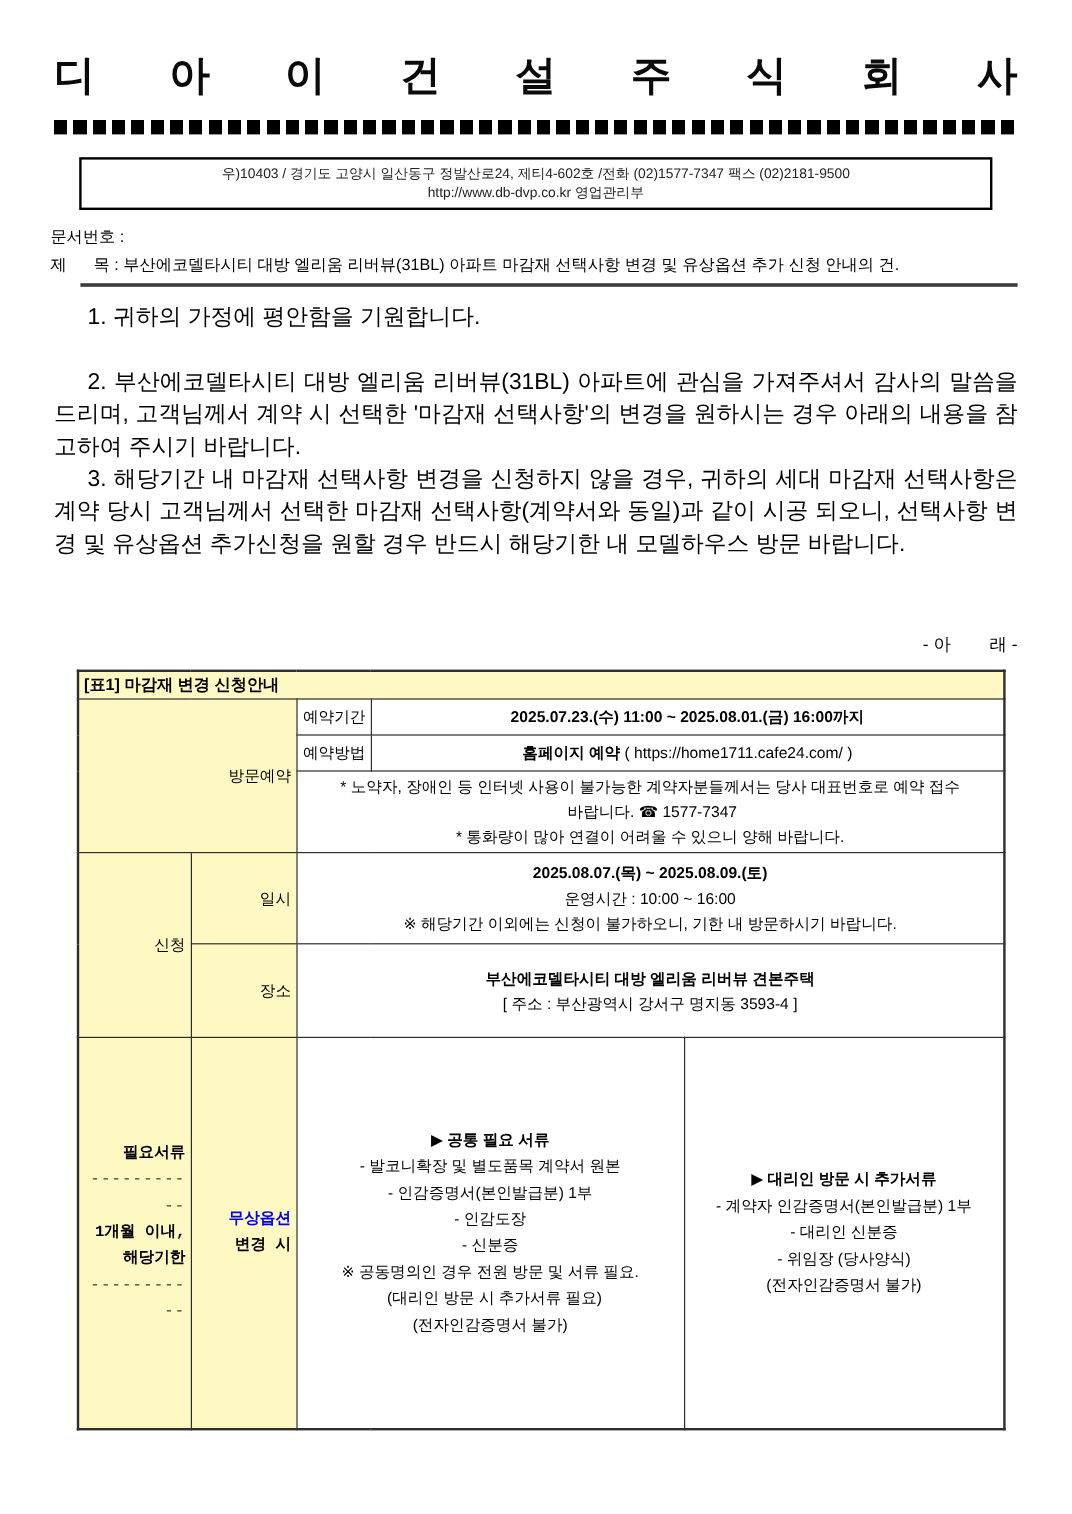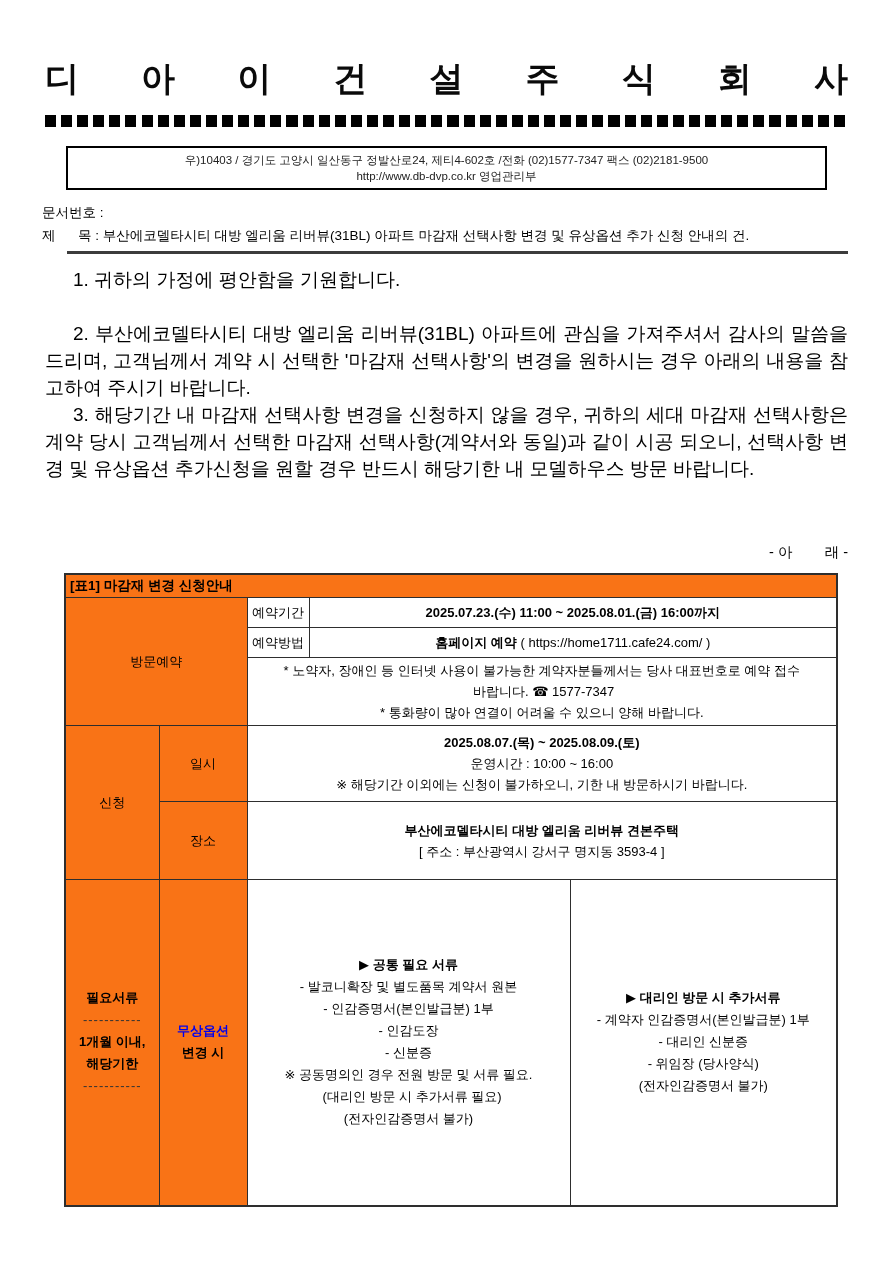--- a/index.html
+++ b/index.html
@@ -2,21 +2,21 @@
 <html><head>
 <meta charset="utf-8">
 <style>
   * { margin: 0; padding: 0; box-sizing: border-box; }
   html, body { background: #ffffff; }
   body {
     width: 893px; height: 1262px;
     font-family: "Liberation Sans", "DejaVu Sans", sans-serif;
     color: #000; position: relative; overflow: hidden;
   }
-  .page { padding: 57px 45px 0 45px; }
+  .page { padding: 42px 45px 0 45px; }
 
   
   .company-title {
     font-size: 34px; font-weight: 600; letter-spacing: 0;
     text-align: justify; text-align-last: justify;
     line-height: 1.25; color: #0a0a0a;
   }
   .squares-bar {
     margin-top: 15px; height: 12px; width: 100%;
     background: repeating-linear-gradient(90deg, #000 0 11px, #ffffff 11px 16.1px);
@@ -45,22 +45,22 @@
   table.notice {
     margin: 11px 0 0 19px;
     border-collapse: collapse; table-layout: fixed;
     width: 772px; border: 2px solid #2e2e2e;
     font-size: 13px;
   }
   table.notice td {
     border: 1px solid #2e2e2e; vertical-align: middle;
     padding: 2px 4px;
   }
-  td.gray { background: #f97316; }
-  td.center { text-align: center; }
+  td.gray { background: #fef9c3; }
+  td.center { text-align: right; font-family: Liberation Mono, monospace; }
   .tbl-title { font-weight: bold; font-size: 13.5px; padding: 3px 6px; }
   td.content { padding: 6px 8px; line-height: 21px; text-align: center; }
   .b { font-weight: bold; }
   .blue { color: #0000ee; font-weight: bold; }
   .pre { white-space: pre-wrap; }
   .docs-label { font-weight: bold; line-height: 22px; }
   .dashes { font-weight: normal; letter-spacing: 1px; color: #333; }
   .doclist div { line-height: 22px; }
 </style>
 </head>

